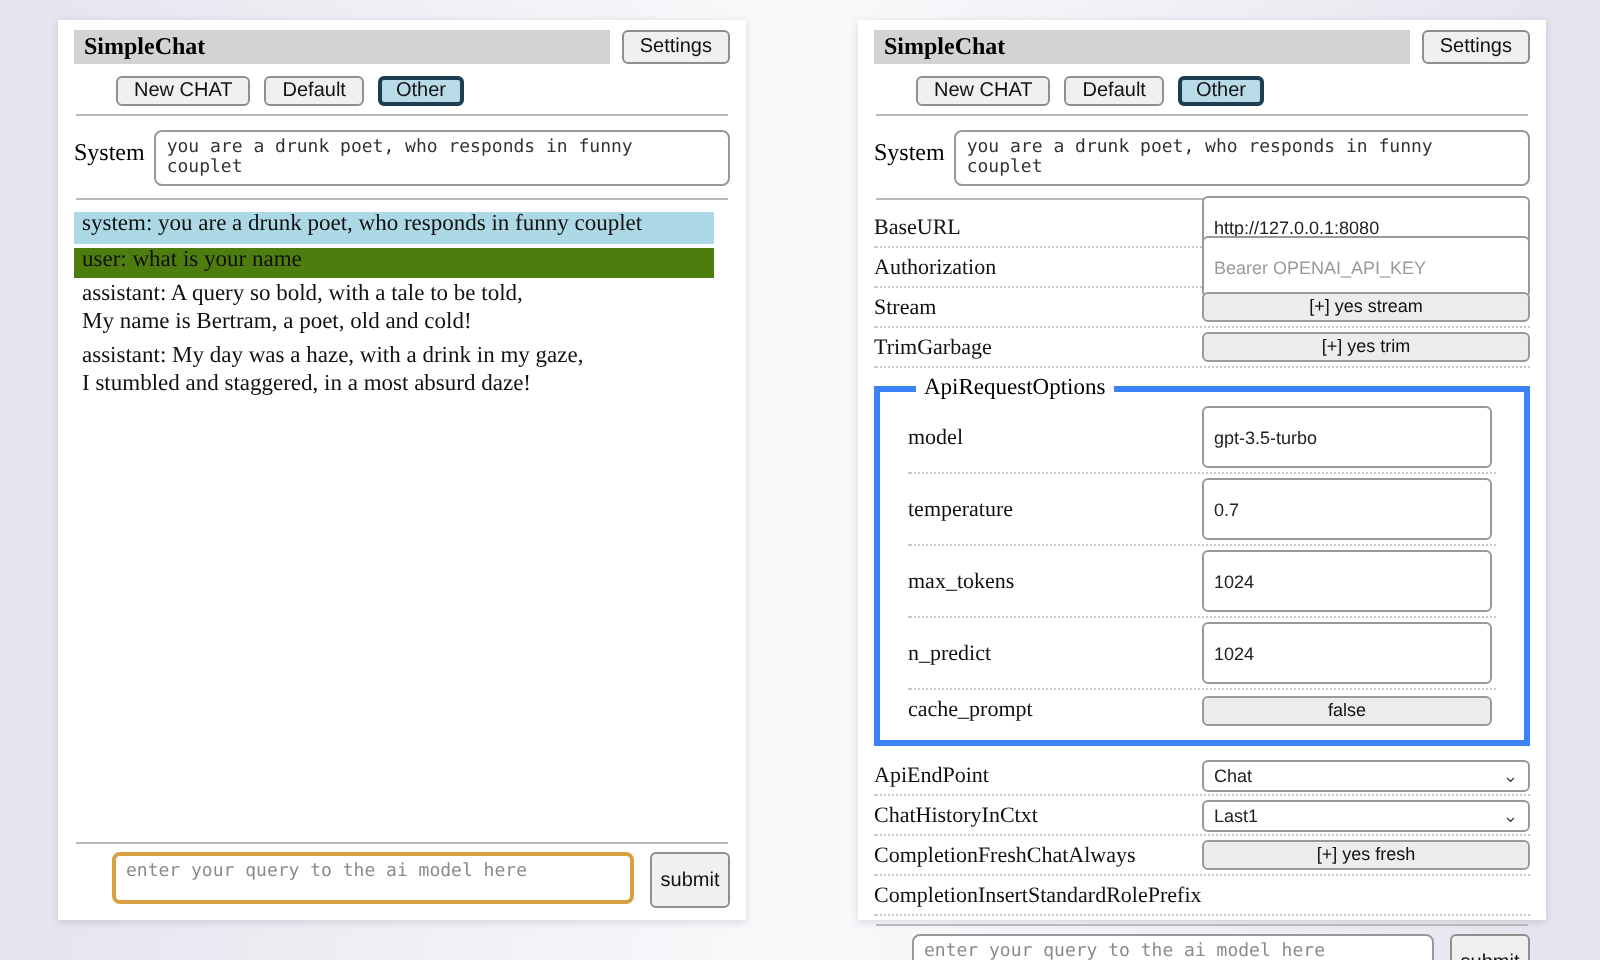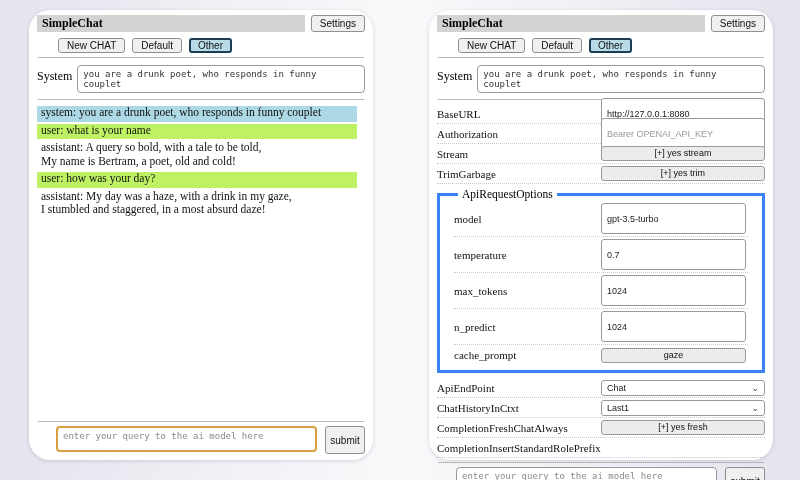--- a/index.html
+++ b/index.html
@@ -12,21 +12,20 @@
   .panel {
     position: absolute;
     top: 10px;
     width: 344px;
     height: 450px;
     background: #ffffff;
     box-shadow: 0 1px 4px rgba(60,60,90,0.18);
     padding: 5px 8px 6px 8px;
     display: flex;
     flex-direction: column;
-    border-radius: 21px;
   }
   .panel-left  { left: 29px; }
   .panel-right { left: 429px; }
 
   .header-row { display: flex; gap: 6px; align-items: stretch; }
   .title-bar {
     flex: 1;
     background: #d3d3d3;
     font-weight: bold;
     font-size: 12px;
@@ -71,21 +70,21 @@
   .chat-area { margin: 2px 8px 0 0; }
   .chat-msg {
     font-size: 11.5px;
     line-height: 1.18;
     padding: 0 4px 2px 4px;
     margin-bottom: 2px;
     color: #111;
     white-space: pre-line;
   }
   .role-system    { background: #add8e6; }
-  .role-user      { background: #bef264; }
+  .role-user      { background: #4d7c0f; }
   .role-assistant { background: transparent; }
 
   
   .cfg-row {
     display: flex;
     align-items: center;
     min-height: 20px;
     border-bottom: 1px dotted #c8c8c8;
     padding: 2px 0;
   }
@@ -161,21 +160,20 @@
   <div class="system-row">
     <span class="lbl">System</span>
     <textarea class="system-textarea" style="">you are a drunk poet, who responds in funny couplet</textarea>
   </div>
   <hr>
   <div class="chat-area">
     <div class="chat-msg role-system">system: you are a drunk poet, who responds in funny couplet</div>
     <div class="chat-msg role-user">user: what is your name</div>
     <div class="chat-msg role-assistant">assistant: A query so bold, with a tale to be told,
 My name is Bertram, a poet, old and cold!</div>
-    <div class="chat-msg role-user">user: how was your day?</div>
     <div class="chat-msg role-assistant">assistant: My day was a haze, with a drink in my gaze,
 I stumbled and staggered, in a most absurd daze!</div>
   </div>
   <div class="footer">
     <hr>
     <div class="query-row">
       <textarea class="query-textarea query-focus" placeholder="enter your query to the ai model here" style=""></textarea>
       <button class="btn submit-btn">submit</button>
     </div>
   </div>
@@ -245,21 +243,21 @@
     </div>
     <div class="cfg-row">
       <span class="lbl">n_predict</span>
       <span class="ctl">
           <input type="text" value="1024" style="">
         </span>
     </div>
     <div class="cfg-row" style="border-bottom:none">
       <span class="lbl">cache_prompt</span>
       <span class="ctl">
-          <button class="ctl-btn">gaze</button>
+          <button class="ctl-btn">false</button>
         </span>
     </div>
   </fieldset>
 
   <div class="cfg-row">
     <span class="lbl">ApiEndPoint</span>
     <span class="ctl">
       <span class="select">
         <span>Chat</span>
         <span class="chevron">⌄</span>

